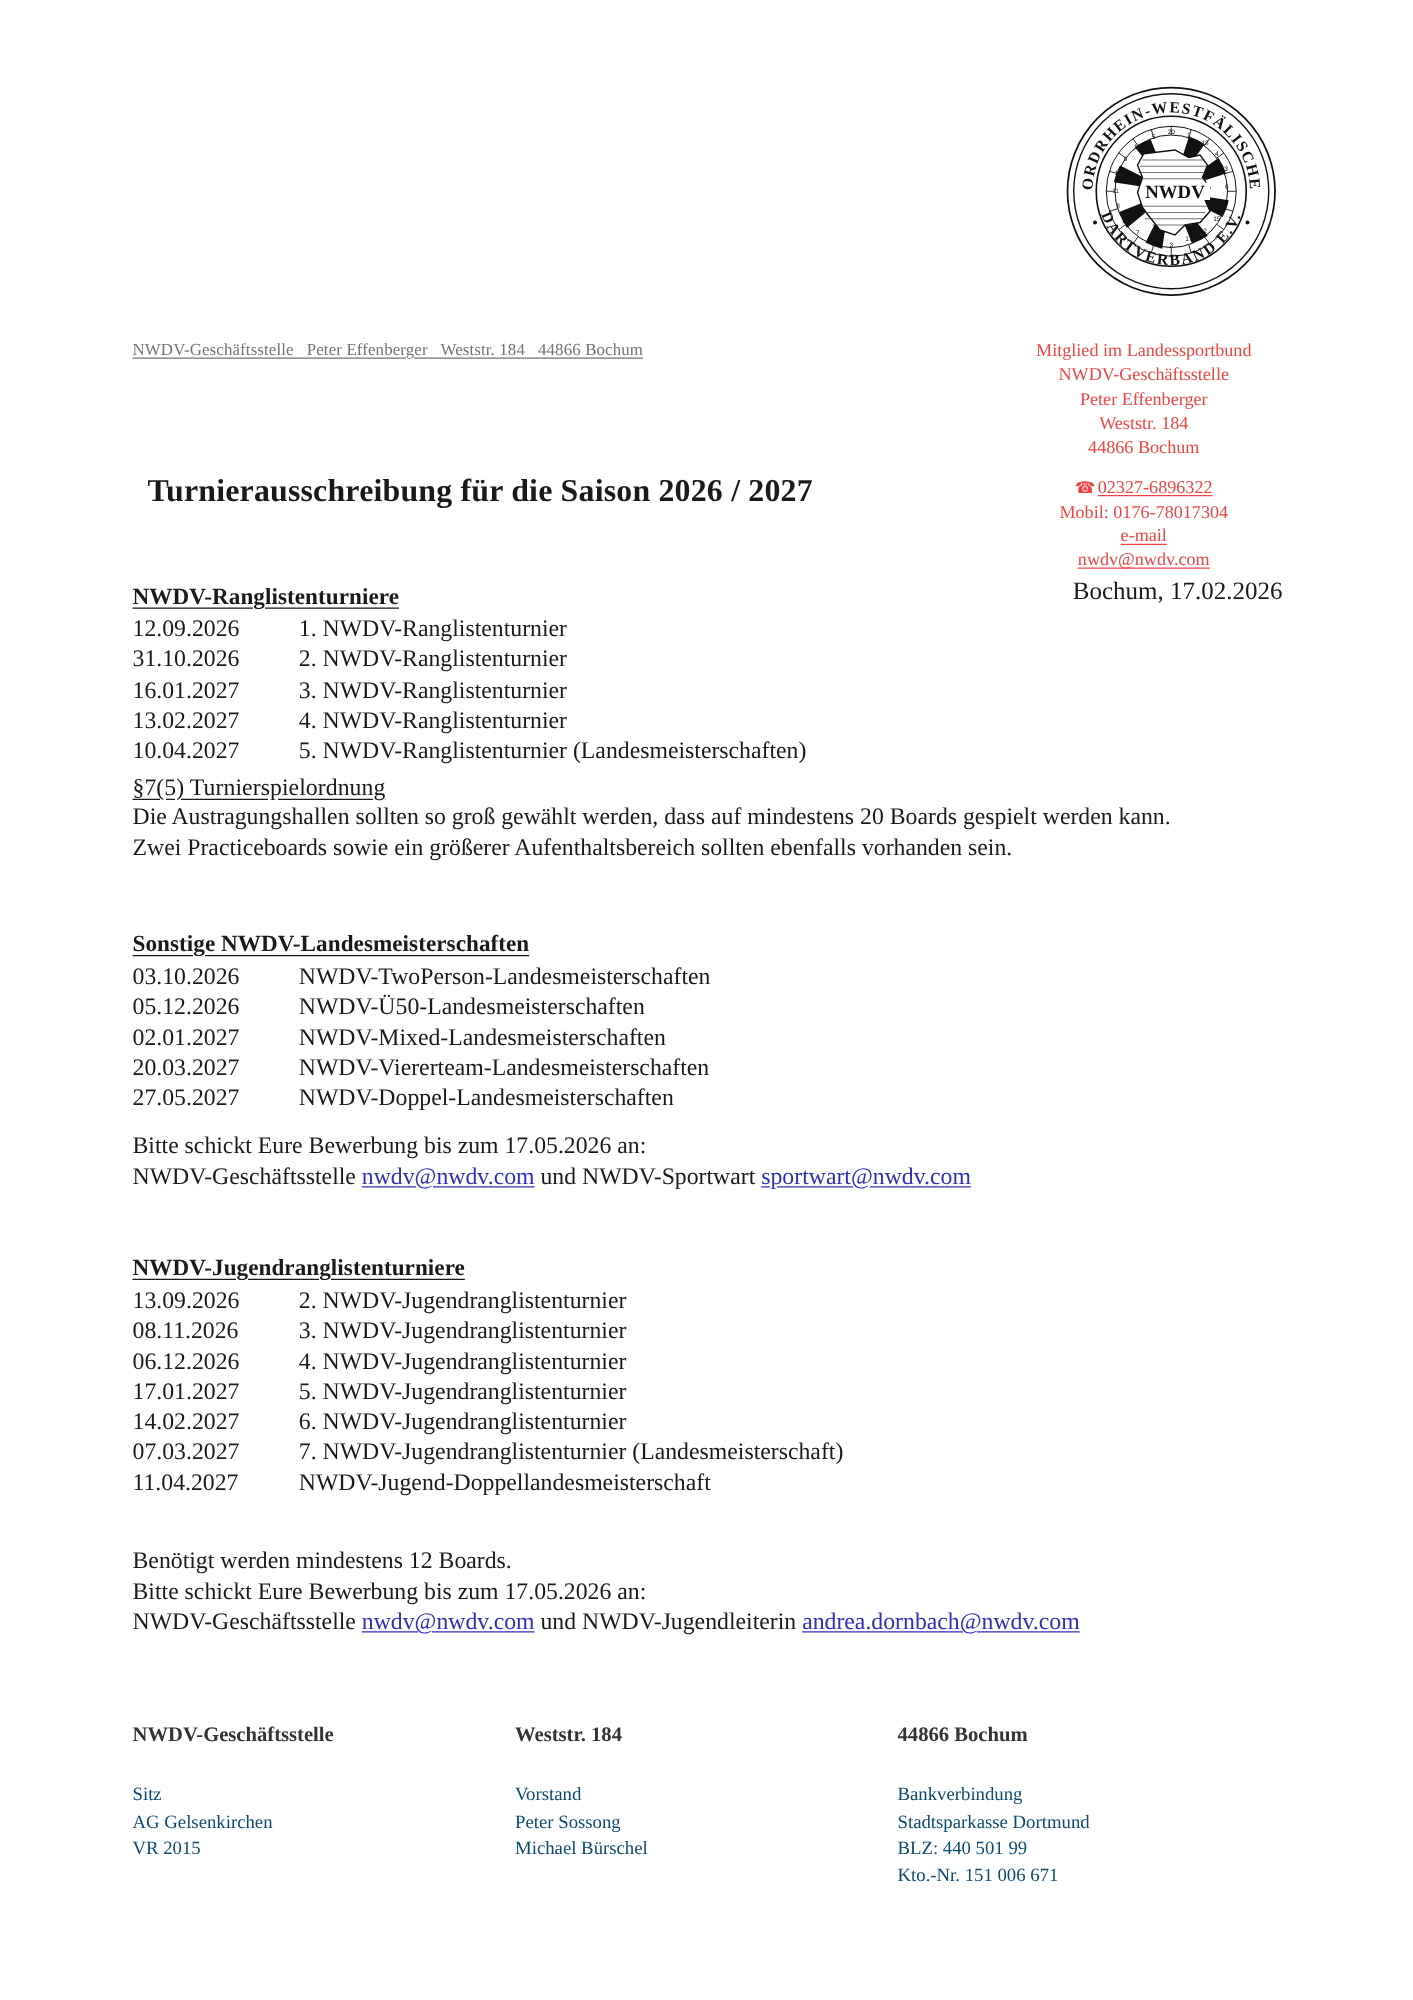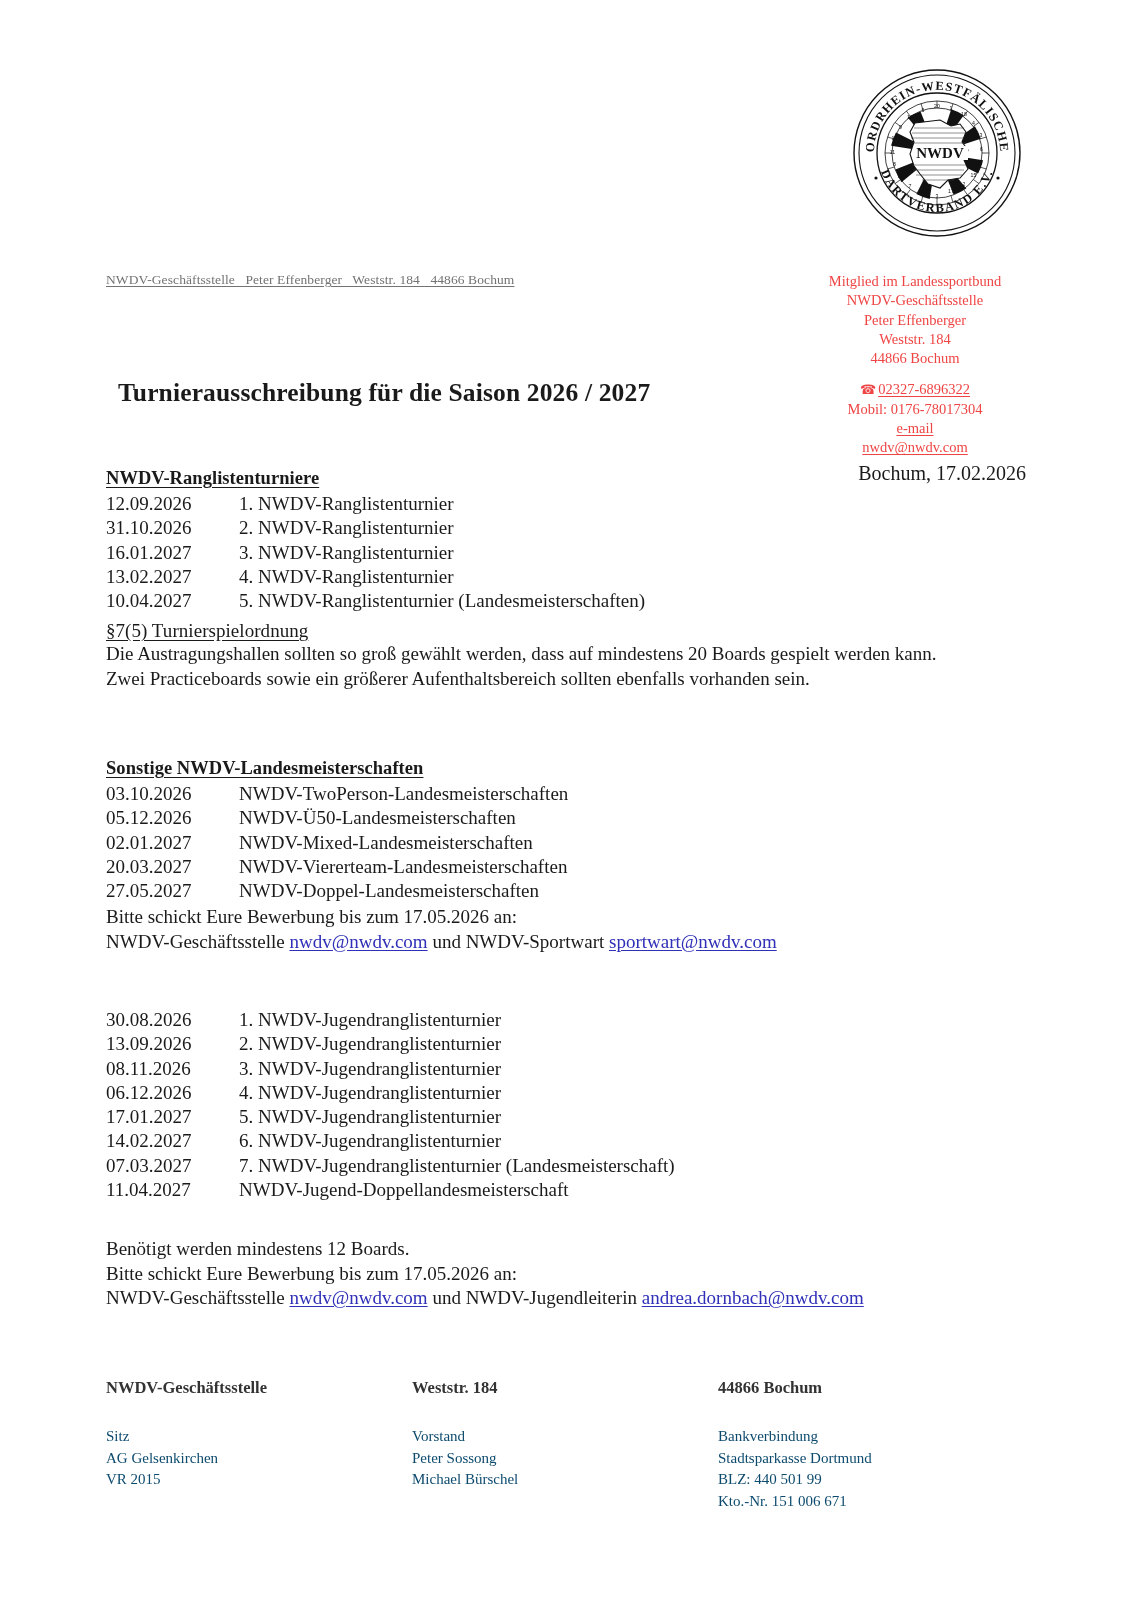--- a/index.html
+++ b/index.html
@@ -298,21 +298,21 @@
       </div>
     </div>
   </div>
 
   <div class="body-block" style="top:620px;">
     <div class="sec-heading plain">§7(5) Turnierspielordnung</div>
     <div class="para">Die Austragungshallen sollten so groß gewählt werden, dass auf mindestens 20 Boards gespielt werden kann.</div>
     <div class="para">Zwei Practiceboards sowie ein größerer Aufenthaltsbereich sollten ebenfalls vorhanden sein.</div>
   </div>
 
-  <div class="body-block" style="top:746px;margin-top:12px;">
+  <div class="body-block" style="top:746px;">
     <div class="sec-heading">Sonstige NWDV-Landesmeisterschaften</div>
     <div class="rows">
       <div class="row">
         <span class="date">03.10.2026</span>
         <span class="label">NWDV-TwoPerson-Landesmeisterschaften</span>
       </div>
       <div class="row">
         <span class="date">05.12.2026</span>
         <span class="label">NWDV-Ü50-Landesmeisterschaften</span>
       </div>
@@ -330,25 +330,22 @@
       </div>
     </div>
   </div>
 
   <div class="body-block" style="top:905px;">
     <div class="para">Bitte schickt Eure Bewerbung bis zum 17.05.2026 an:</div>
     <div class="para"><span>NWDV-Geschäftsstelle </span><a class="mail" href="#">nwdv@nwdv.com</a><span> und NWDV-Sportwart </span><a class="mail" href="#">sportwart@nwdv.com</a></div>
   </div>
 
   <div class="body-block" style="top:1005px;">
+    <div class="sec-heading">NWDV-Jugendranglistenturniere</div>
     <div class="rows">
-      <div class="row">
-        <span class="date">30.08.2026</span>
-        <span class="label">1. NWDV-Jugendranglistenturnier</span>
-      </div>
       <div class="row">
         <span class="date">13.09.2026</span>
         <span class="label">2. NWDV-Jugendranglistenturnier</span>
       </div>
       <div class="row">
         <span class="date">08.11.2026</span>
         <span class="label">3. NWDV-Jugendranglistenturnier</span>
       </div>
       <div class="row">
         <span class="date">06.12.2026</span>

